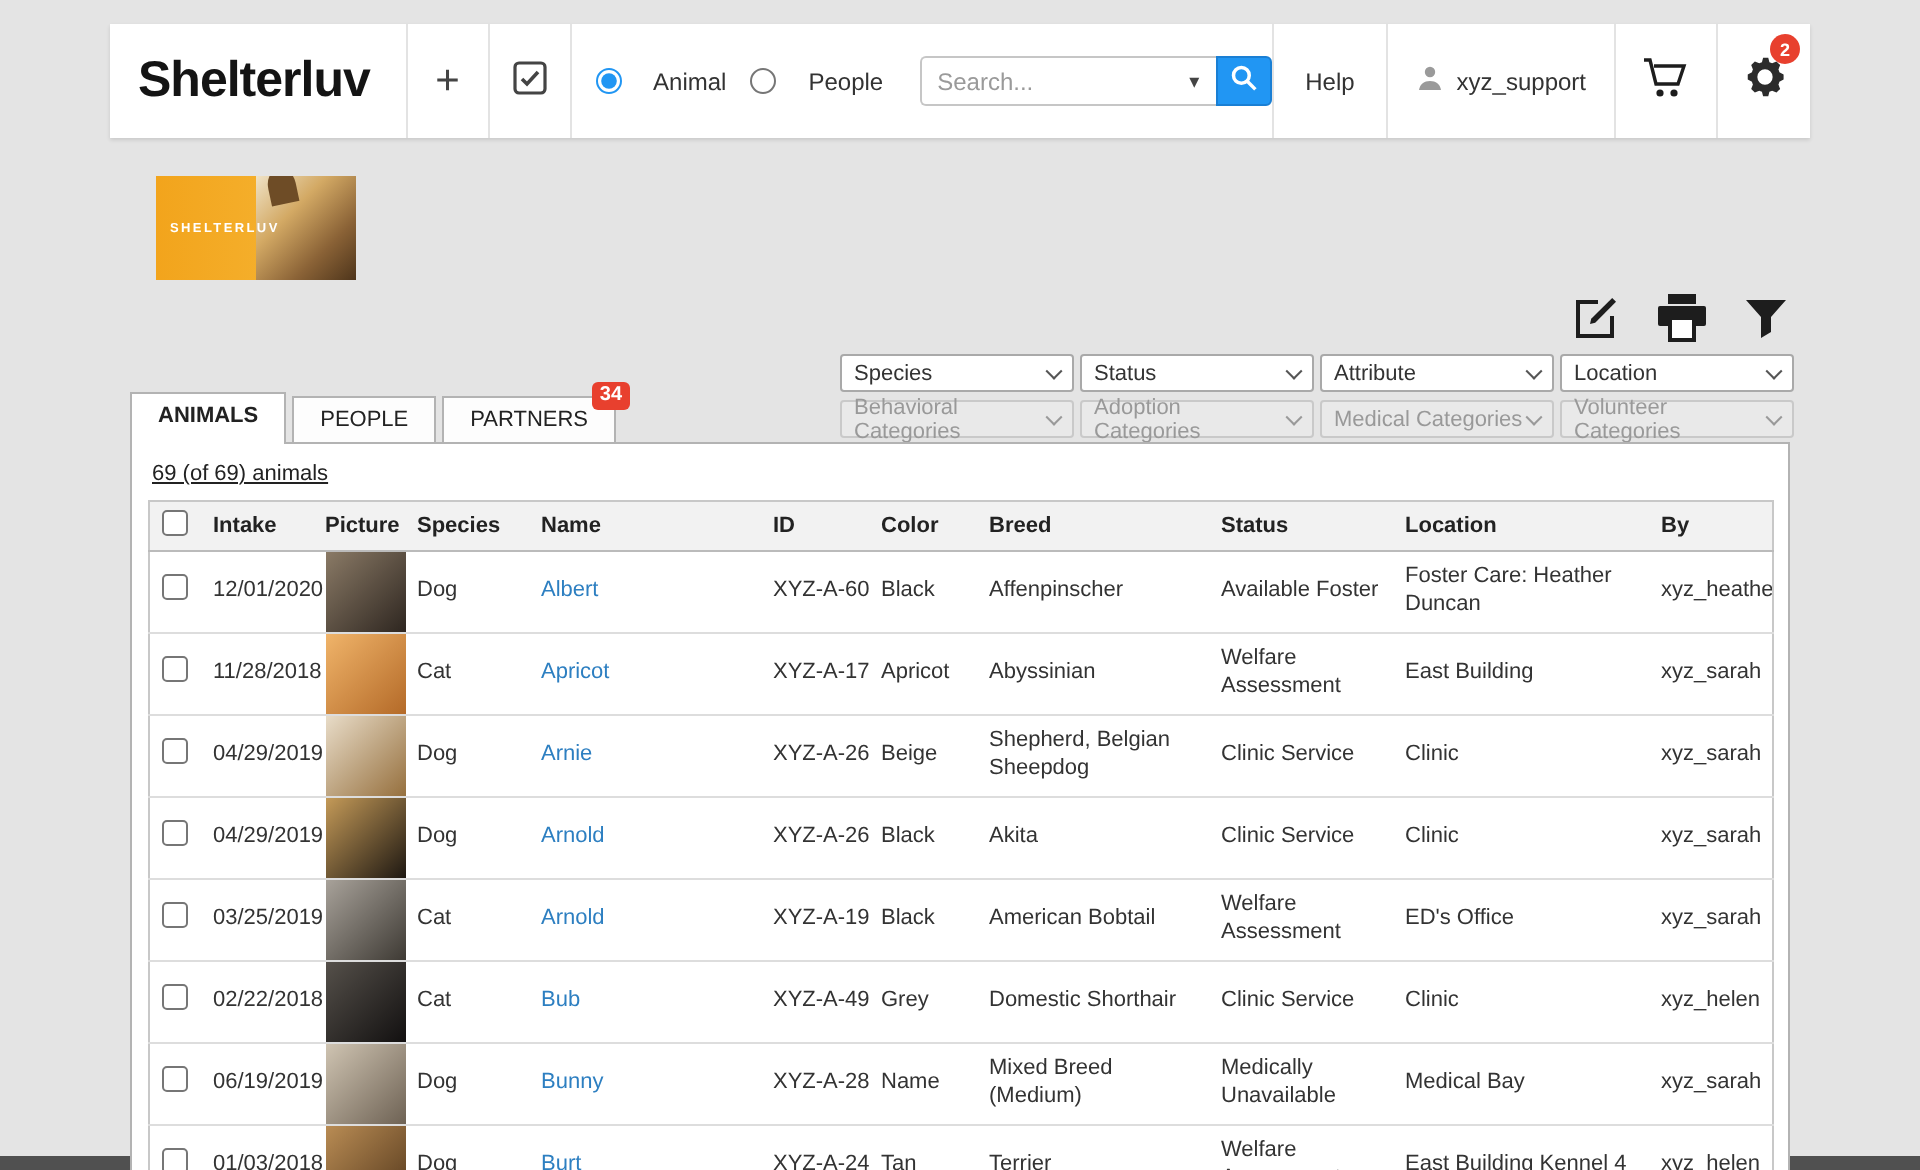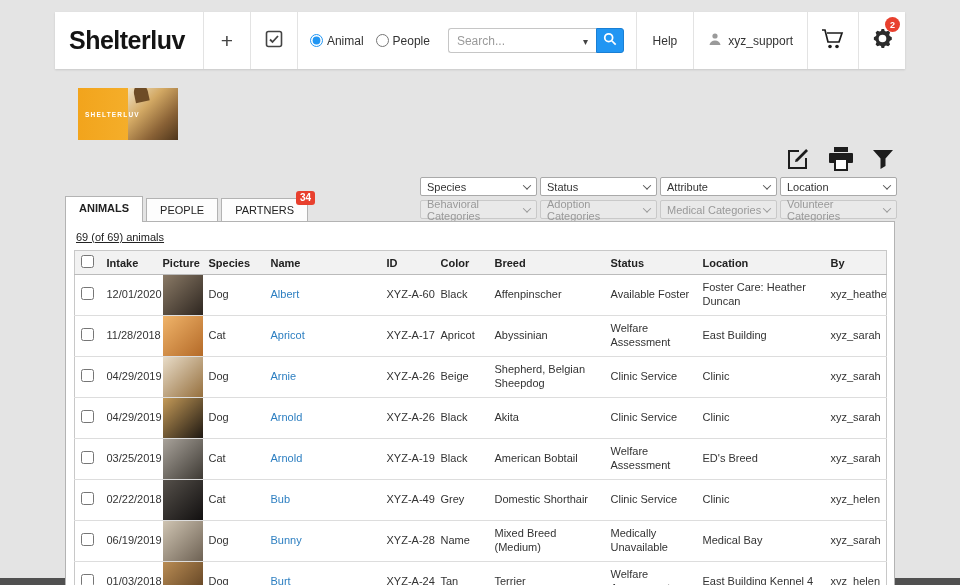--- a/index.html
+++ b/index.html
@@ -12,21 +12,21 @@
 
   
   .topbar { position:absolute; left:55px; top:12px; width:850px; height:57px; background:#fff;
             display:flex; align-items:center; box-shadow:0 1px 2px rgba(0,0,0,.12); z-index:3; }
   .logo { font-size:25px; font-weight:bold; color:#141414; padding:0 18px 0 14px; letter-spacing:-.5px; cursor:pointer; }
   .vdiv { width:1px; height:100%; background:#e3e3e3; flex:0 0 1px; }
   .icon-btn { width:46px; height:100%; background:none; border:none; cursor:pointer;
               display:flex; align-items:center; justify-content:center; }
   .plus-glyph { font-size:21px; color:#444; font-weight:400; line-height:1; }
   .radio-group { display:flex; align-items:center; gap:12px; padding:0 12px; }
-  .radio { display:flex; align-items:center; gap:4px; font-size:12px; color:#333; cursor:pointer; }
+  .radio { display:flex; align-items:center; gap:16px; font-size:12px; color:#333; cursor:pointer; }
   .radio input { accent-color:#2196f3; width:13px; height:13px; margin:0; }
   .searchwrap { position:relative; display:flex; align-items:center; margin-left:6px; }
   .searchwrap input { width:148px; height:25px; border:1px solid #c6c6c6; border-right:none;
                       border-radius:3px 0 0 3px; padding:0 22px 0 8px; font-size:12px; color:#333;
                       font-family:"Liberation Sans", sans-serif; }
   .searchwrap input::placeholder { color:#9a9a9a; }
   .search-caret { position:absolute; right:36px; top:50%; transform:translateY(-50%); font-size:10px; color:#444; cursor:pointer; }
   .search-btn { width:28px; height:25px; background:#2196f3; border:1px solid #1a7fd4; border-radius:0 3px 3px 0;
                 display:flex; align-items:center; justify-content:center; cursor:pointer; }
   .nav-right { margin-left:auto; display:flex; align-items:center; height:100%; }
@@ -349,21 +349,21 @@
     <td class="nowrap">03/25/2019</td>
     <td class="pic-cell">
               <div class="photo" style="background: linear-gradient(135deg, rgb(168, 162, 154) 0%, rgb(62, 58, 52) 100%);"></div>
             </td>
     <td>Cat</td>
     <td><a class="name" href="#">Arnold</a></td>
     <td class="nowrap">XYZ-A-193</td>
     <td>Black</td>
     <td>American Bobtail</td>
     <td>Welfare Assessment</td>
-    <td>ED's Breed</td>
+    <td>ED's Office</td>
     <td>xyz_sarah</td>
   </tr>
           <tr>
     <td><input type="checkbox" style=""></td>
     <td class="nowrap">02/22/2018</td>
     <td class="pic-cell">
               <div class="photo" style="background: linear-gradient(135deg, rgb(85, 80, 74) 0%, rgb(18, 16, 16) 100%);"></div>
             </td>
     <td>Cat</td>
     <td><a class="name" href="#">Bub</a></td>

